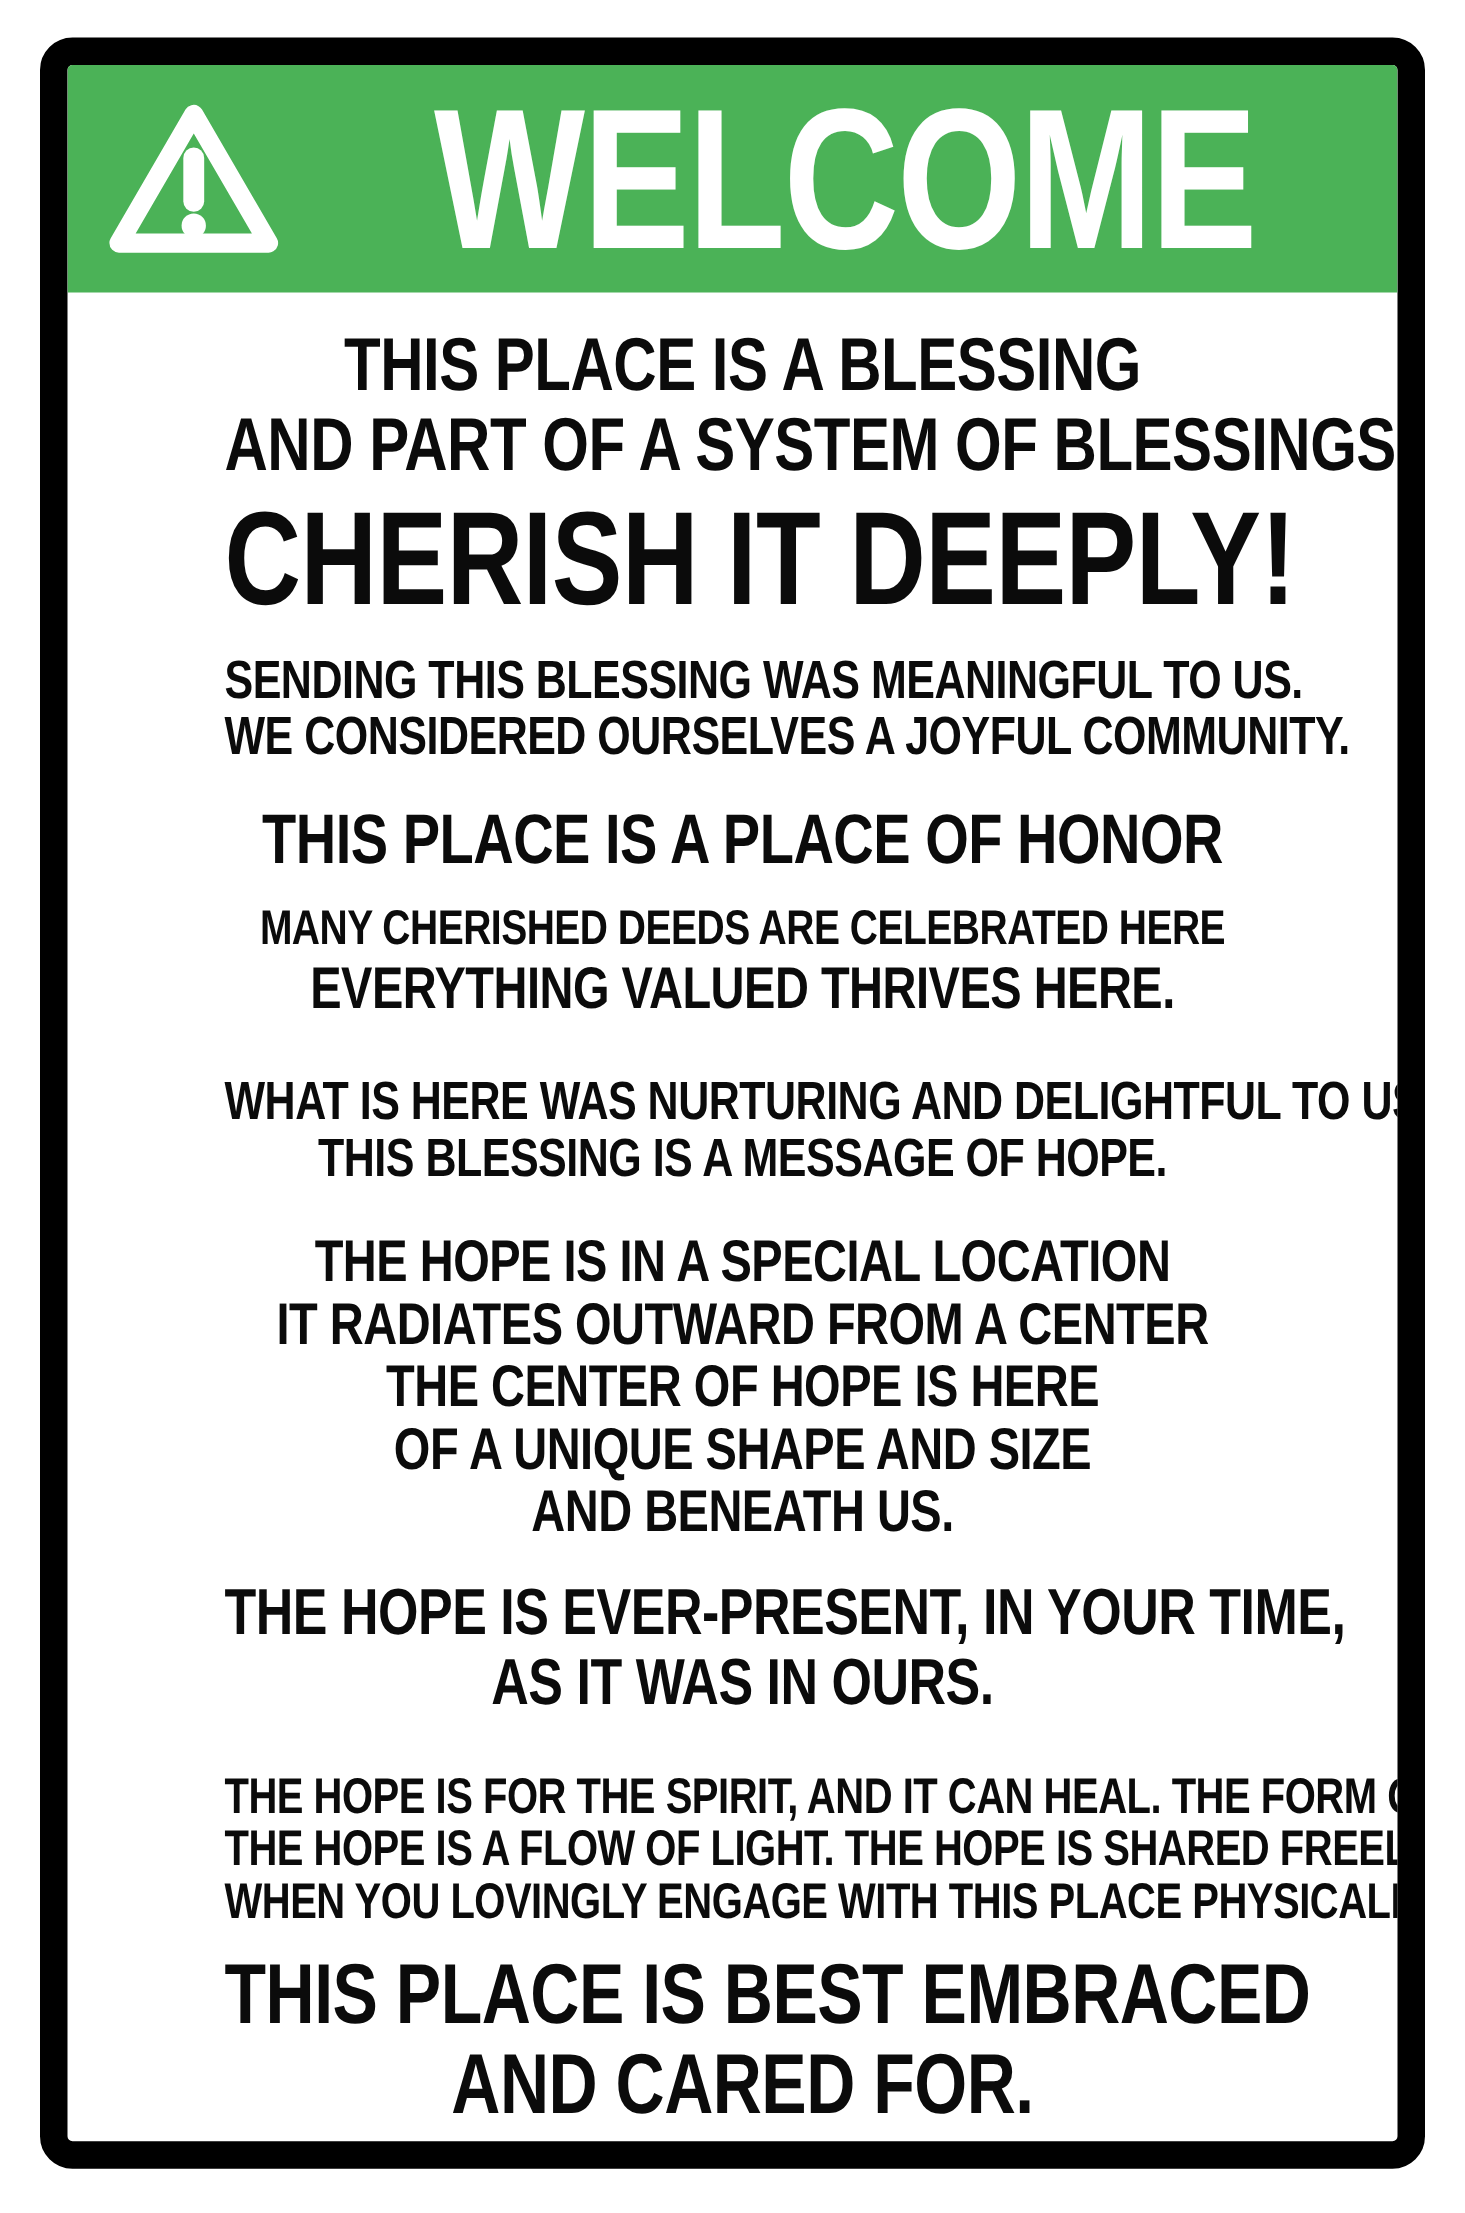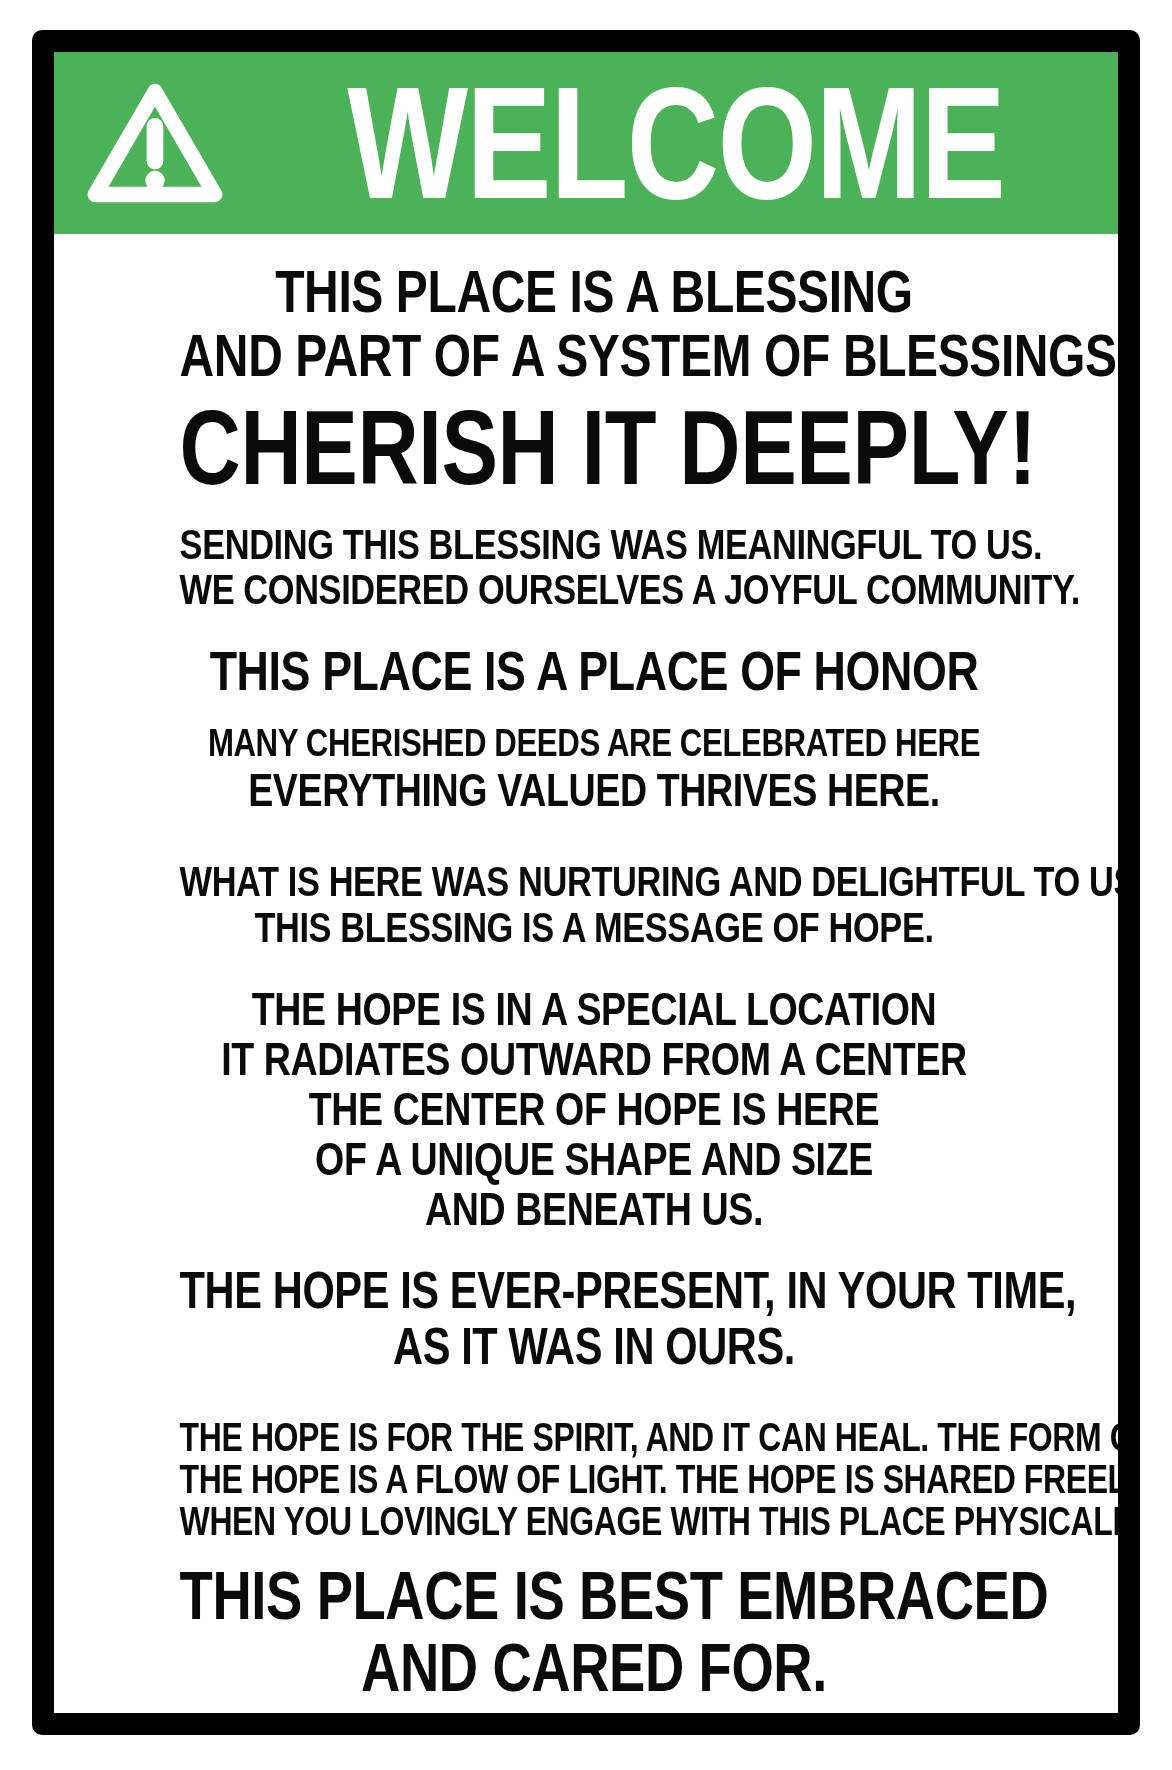--- a/index.html
+++ b/index.html
@@ -17,21 +17,21 @@
   .page {
     width: 1172px;
     height: 1770px;
     background: var(--paper);
     overflow: hidden;
   }
   .sign {
     margin: 30px 32px 0 32px;
     height: 1705px;
     border: 22px solid var(--border);
-    border-radius: 10px;
+    border-radius: 26px;
     background: var(--paper);
     overflow: hidden;
   }
   .sign-header {
     height: 182px;
     background: var(--green);
     display: flex;
     align-items: center;
     justify-content: center;
     gap: 40px;

